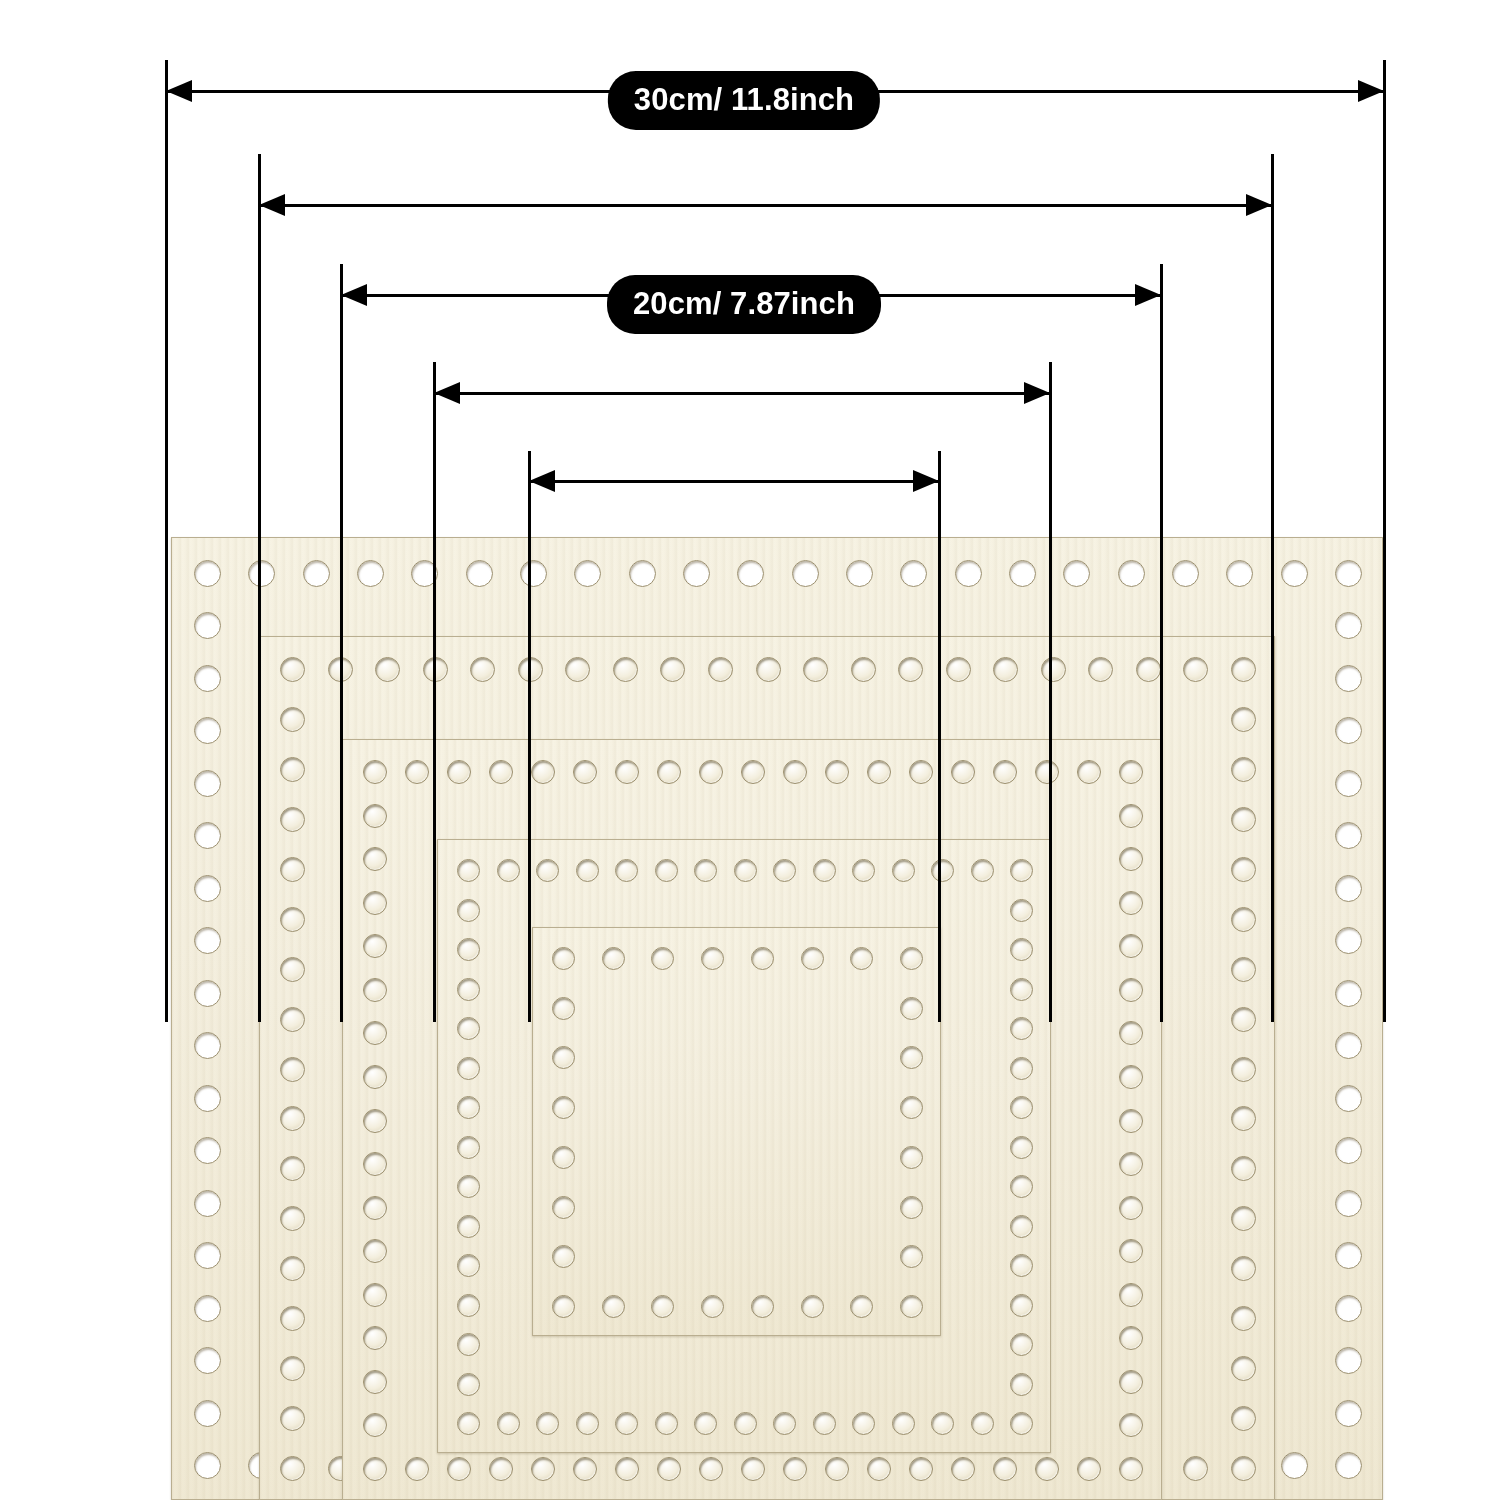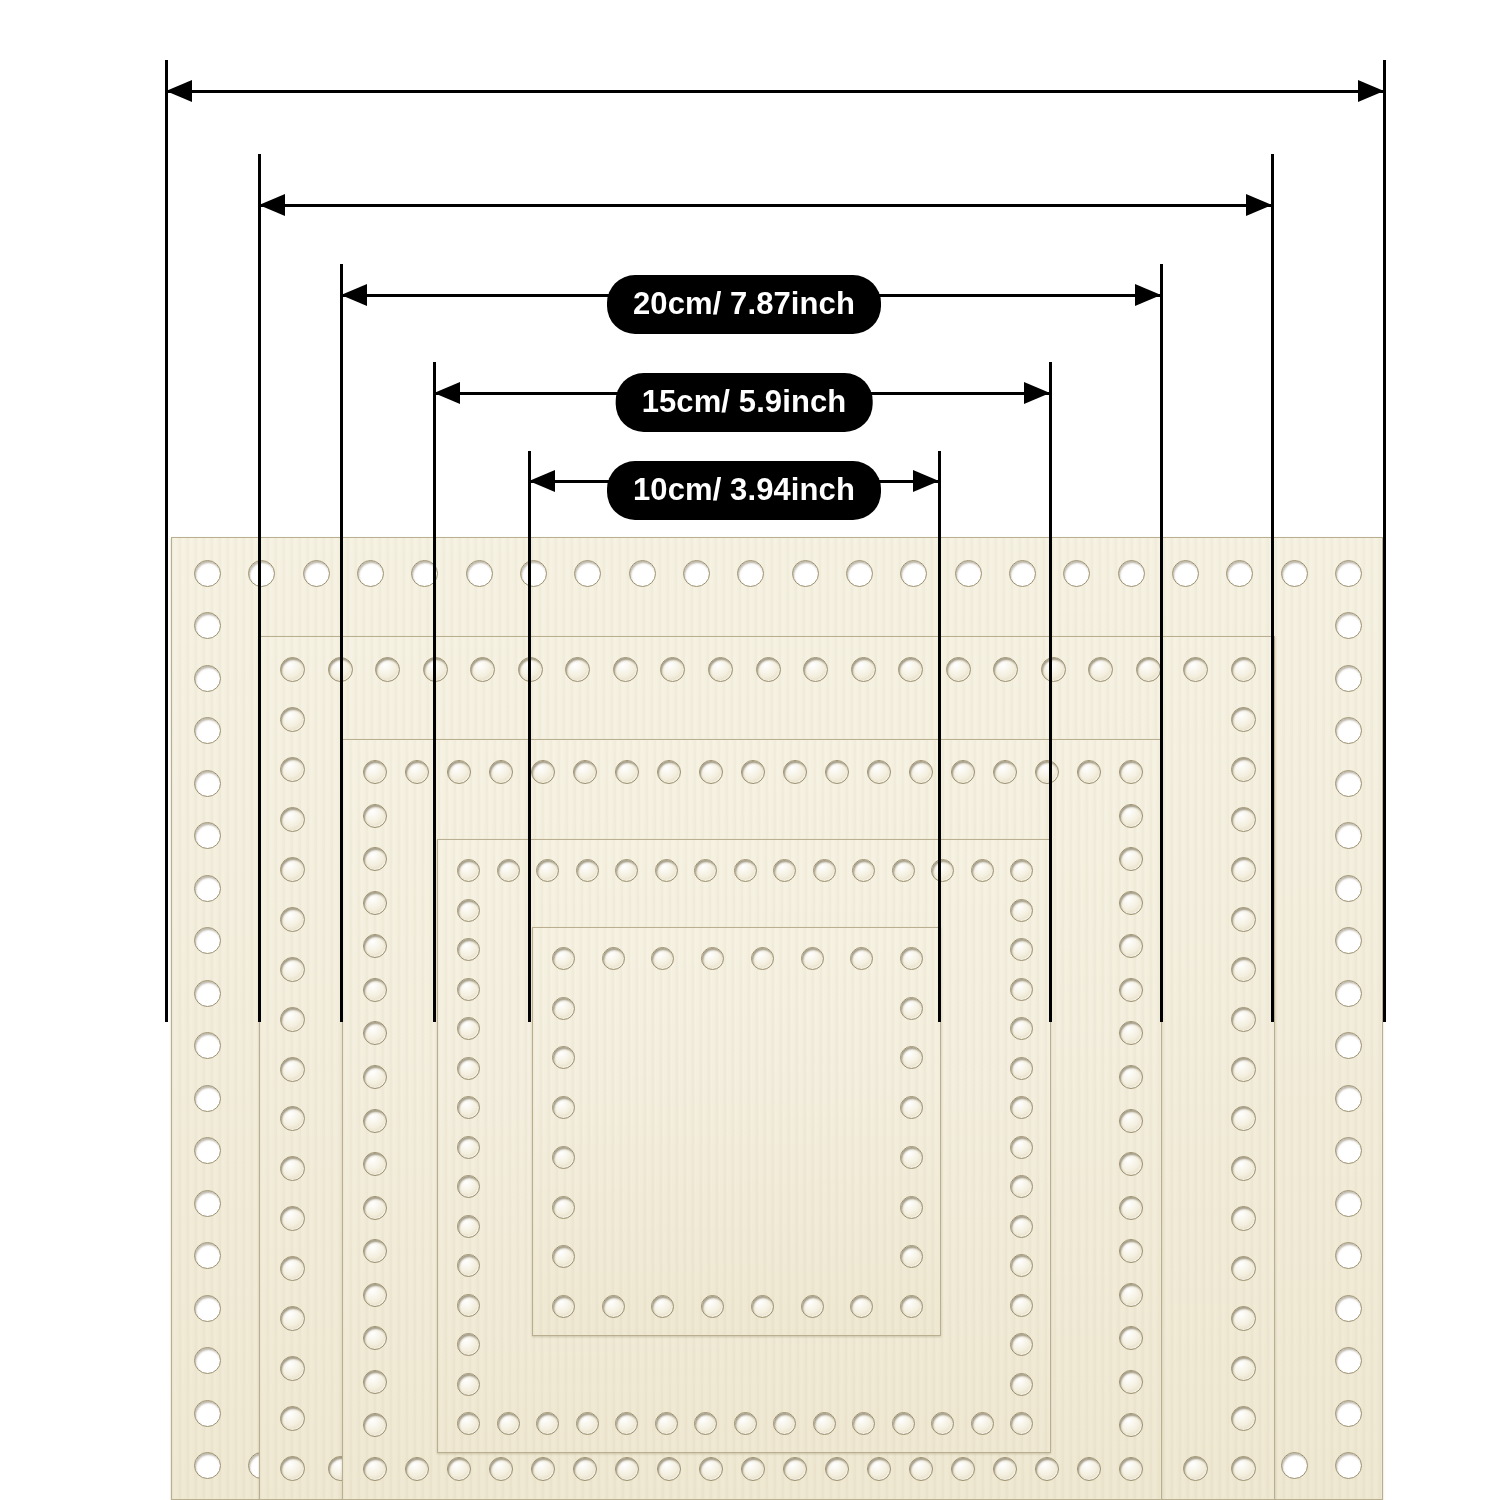--- a/index.html
+++ b/index.html
@@ -415,38 +415,37 @@
         <div class="hole" style="left: 367px; top: 317.286px; width: 23px; height: 23px;"></div>
       </div>
     </div>
 
   <div id="dims">
       <div class="vline" style="left: 165px; top: 60px; height: 962px;"></div>
       <div class="vline" style="left: 1383px; top: 60px; height: 962px;"></div>
       <div class="arrowline" style="left: 166px; top: 90px; width: 1218px;"></div>
       <div class="arrowhead left" style="left: 166px; top: 80px;"></div>
       <div class="arrowhead right" style="left: 1358px; top: 80px;"></div>
+      <div class="dimlabel" style="left: 744px; top: 71px;">30cm/ 11.8inch</div>
       <div class="vline" style="left: 258px; top: 154px; height: 868px;"></div>
       <div class="vline" style="left: 1271px; top: 154px; height: 868px;"></div>
       <div class="arrowline" style="left: 259px; top: 204px; width: 1013px;"></div>
       <div class="arrowhead left" style="left: 259px; top: 194px;"></div>
       <div class="arrowhead right" style="left: 1246px; top: 194px;"></div>
       <div class="vline" style="left: 340px; top: 264px; height: 758px;"></div>
       <div class="vline" style="left: 1160px; top: 264px; height: 758px;"></div>
       <div class="arrowline" style="left: 341px; top: 294px; width: 820px;"></div>
       <div class="arrowhead left" style="left: 341px; top: 284px;"></div>
       <div class="arrowhead right" style="left: 1135px; top: 284px;"></div>
       <div class="dimlabel" style="left: 744px; top: 275px;">20cm/ 7.87inch</div>
       <div class="vline" style="left: 433px; top: 362px; height: 660px;"></div>
       <div class="vline" style="left: 1049px; top: 362px; height: 660px;"></div>
       <div class="arrowline" style="left: 434px; top: 392px; width: 616px;"></div>
       <div class="arrowhead left" style="left: 434px; top: 382px;"></div>
       <div class="arrowhead right" style="left: 1024px; top: 382px;"></div>
-      <div class="dimlabel" style="left: 744px; top: 373px;">15cm/ 5.9inch</div>
       <div class="vline" style="left: 528px; top: 451px; height: 571px;"></div>
       <div class="vline" style="left: 938px; top: 451px; height: 571px;"></div>
       <div class="arrowline" style="left: 529px; top: 480px; width: 410px;"></div>
       <div class="arrowhead left" style="left: 529px; top: 470px;"></div>
       <div class="arrowhead right" style="left: 913px; top: 470px;"></div>
-      <div class="dimlabel" style="left: 744px; top: 461px;">10cm/ 3.94inch</div>
     </div>
 
 </div>
 
 </body></html>

